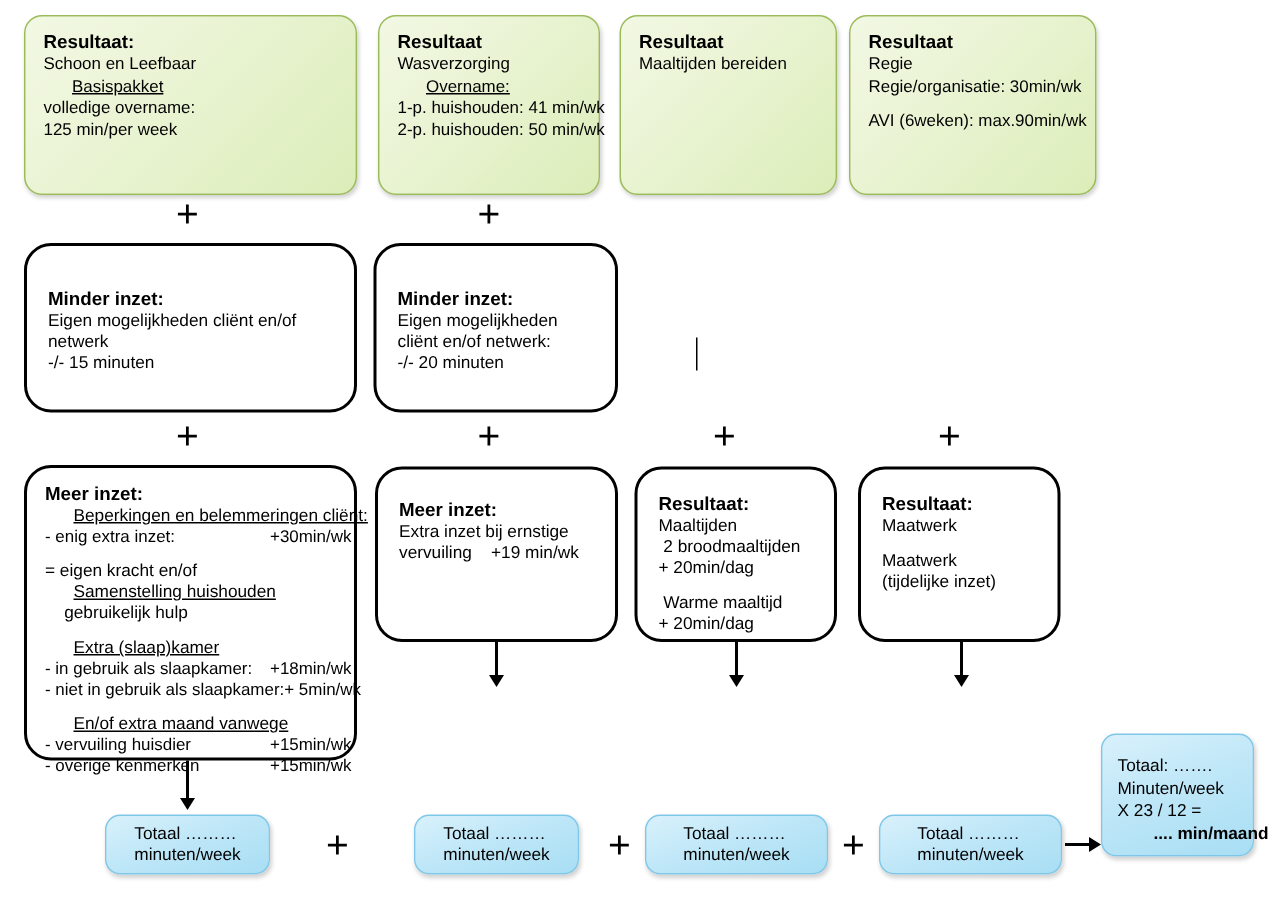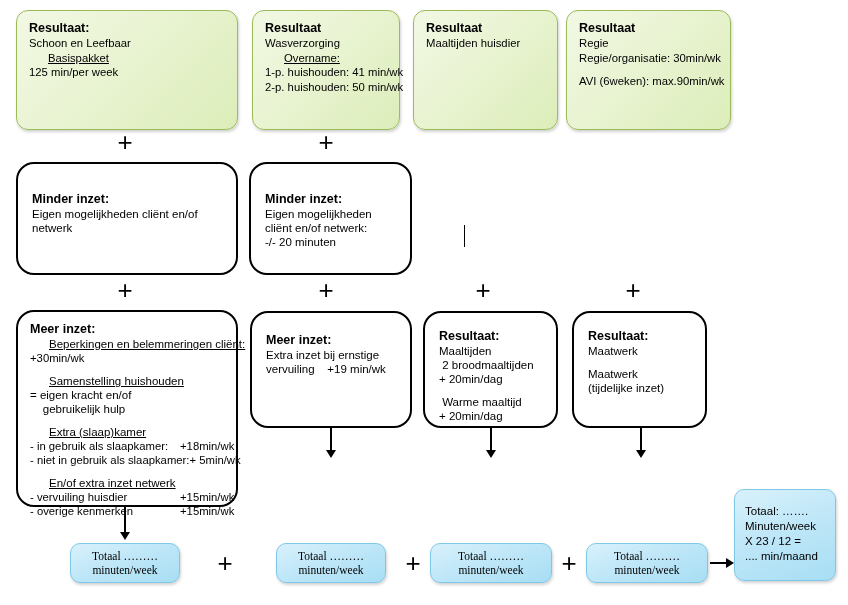--- a/index.html
+++ b/index.html
@@ -53,64 +53,66 @@
   .arrowhead-down{position:absolute;width:0;height:0;
     border-left:5px solid transparent;border-right:5px solid transparent;
     border-top:8px solid #000;}
   .hline{position:absolute;height:2px;background:#000;}
   .arrowhead-right{position:absolute;width:0;height:0;
     border-top:5px solid transparent;border-bottom:5px solid transparent;
     border-left:8px solid #000;}
 
   .caret{position:absolute;width:1px;height:22px;background:#000;}
 
-  .blue-txt{font-size:11.5px;line-height:14.5px;text-align:center;white-space:pre;font-family:Liberation Serif, serif;}
+  .blue-txt{font-size:11.5px;line-height:14.5px;text-align:left;white-space:pre;}
   .blue-final{font-size:11.5px;line-height:15px;white-space:pre;}
-  .b-final-strong{font-weight:normal;}
+  .b-final-strong{font-weight:bold;margin-left:24px;}
 </style>
 </head>
 <body>
 
 <div class="canvas">
 
   <div class="box green pad" style="left:16px;top:10px;width:222px;height:120px;">
     <div class="ttl-g">Resultaat:</div>
     <div class="ln-g">Schoon en Leefbaar</div>
     <div class="ln-g u">Basispakket</div>
+    <div class="ln-g">volledige overname:</div>
     <div class="ln-g">125 min/per week</div>
   </div>
 
   <div class="box green pad" style="left:252px;top:10px;width:148px;height:120px;">
     <div class="ttl-g">Resultaat</div>
     <div class="ln-g">Wasverzorging</div>
     <div class="ln-g u">Overname:</div>
     <div class="ln-g">1-p. huishouden: 41 min/wk</div>
     <div class="ln-g">2-p. huishouden: 50 min/wk</div>
   </div>
 
   <div class="box green pad" style="left:413px;top:10px;width:145px;height:120px;">
     <div class="ttl-g">Resultaat</div>
-    <div class="ln-g">Maaltijden huisdier</div>
+    <div class="ln-g">Maaltijden bereiden</div>
   </div>
 
   <div class="box green pad" style="left:566px;top:10px;width:165px;height:120px;">
     <div class="ttl-g">Resultaat</div>
     <div class="ln-g">Regie</div>
     <div class="ln-g">Regie/organisatie: 30min/wk</div>
     <div class="sp"></div>
     <div class="ln-g">AVI (6weken): max.90min/wk</div>
   </div>
 
   <div class="plus" style="left:112px;top:129px;">+</div>
   <div class="plus" style="left:313px;top:129px;">+</div>
 
   <div class="box white pad-w" style="left:16px;top:162px;width:222px;height:113px;padding-top:28px;">
     <div class="ttl">Minder inzet:</div>
     <div class="ln">Eigen mogelijkheden cliënt en/of</div>
     <div class="ln">netwerk</div>
+    <div class="ln">-/- 15 minuten</div>
   </div>
 
   <div class="box white pad-w" style="left:249px;top:162px;width:163px;height:113px;padding-top:28px;">
     <div class="ttl">Minder inzet:</div>
     <div class="ln">Eigen mogelijkheden</div>
     <div class="ln">cliënt en/of netwerk:</div>
     <div class="ln">-/- 20 minuten</div>
   </div>
 
   <div class="caret" style="left:464px;top:225px;"></div>
@@ -118,41 +120,42 @@
   <div class="plus" style="left:112px;top:277px;">+</div>
   <div class="plus" style="left:313px;top:277px;">+</div>
   <div class="plus" style="left:470px;top:277px;">+</div>
   <div class="plus" style="left:620px;top:277px;">+</div>
 
   <div class="box white" style="left:16px;top:310px;width:222px;height:197px;padding:10px 8px 6px 12px;">
     <div class="ttl">Meer inzet:</div>
 
     <div class="ln u">Beperkingen en belemmeringen cliënt:</div>
     <div class="row2">
+      <span class="a">- enig extra inzet:</span>
       <span class="b">+30min/wk</span>
     </div>
 
     <div class="sp"></div>
+    <div class="ln">= eigen kracht en/of</div>
     <div class="ln u">Samenstelling huishouden</div>
-    <div class="ln">= eigen kracht en/of</div>
     <div class="ln">    gebruikelijk hulp</div>
 
     <div class="sp"></div>
     <div class="ln u">Extra (slaap)kamer</div>
     <div class="row2">
       <span class="a">- in gebruik als slaapkamer:</span>
       <span class="b">+18min/wk</span>
     </div>
     <div class="row2">
       <span class="a">- niet in gebruik als slaapkamer:</span>
       <span class="b">+ 5min/wk</span>
     </div>
 
     <div class="sp"></div>
-    <div class="ln u">En/of extra inzet netwerk</div>
+    <div class="ln u">En/of extra maand vanwege</div>
     <div class="row2">
       <span class="a">- vervuiling huisdier</span>
       <span class="b">+15min/wk</span>
     </div>
     <div class="row2">
       <span class="a">- overige kenmerken</span>
       <span class="b">+15min/wk</span>
     </div>
   </div>
 
@@ -222,20 +225,20 @@
   <div class="box blue" style="left:586px;top:543px;width:122px;height:40px;display:flex;align-items:center;justify-content:center;">
     <div>
       <div class="blue-txt">Totaal ………</div>
       <div class="blue-txt">minuten/week</div>
     </div>
   </div>
 
   <div class="hline" style="left:710px;top:562px;width:18px;"></div>
   <div class="arrowhead-right" style="left:726px;top:558px;"></div>
 
-  <div class="box blue" style="left:734px;top:489px;width:102px;height:92px;padding:14px 0 0 10px;">
+  <div class="box blue" style="left:734px;top:489px;width:102px;height:82px;padding:14px 0 0 10px;">
     <div class="blue-final">Totaal: …….</div>
     <div class="blue-final">Minuten/week</div>
     <div class="blue-final">X 23 / 12 =</div>
     <div class="blue-final b-final-strong">.... min/maand</div>
   </div>
 
 </div>
 
 </body></html>

